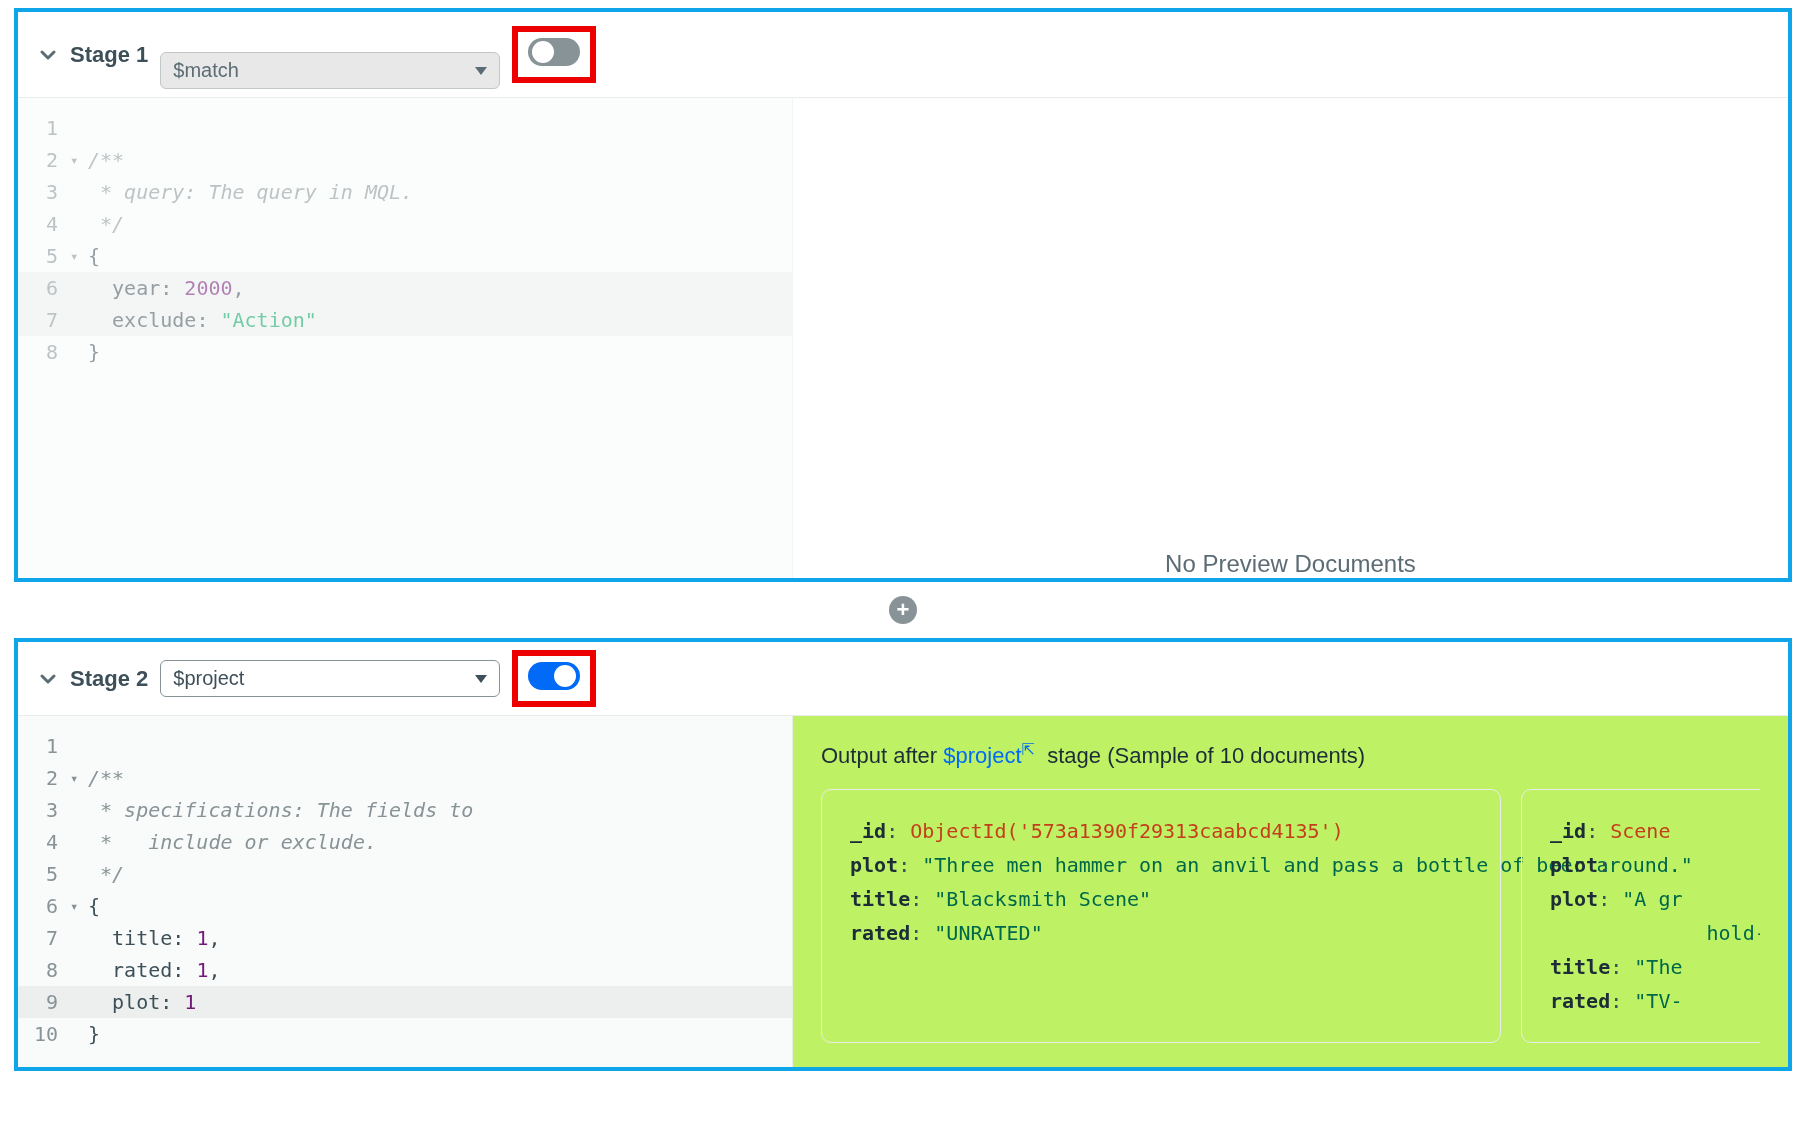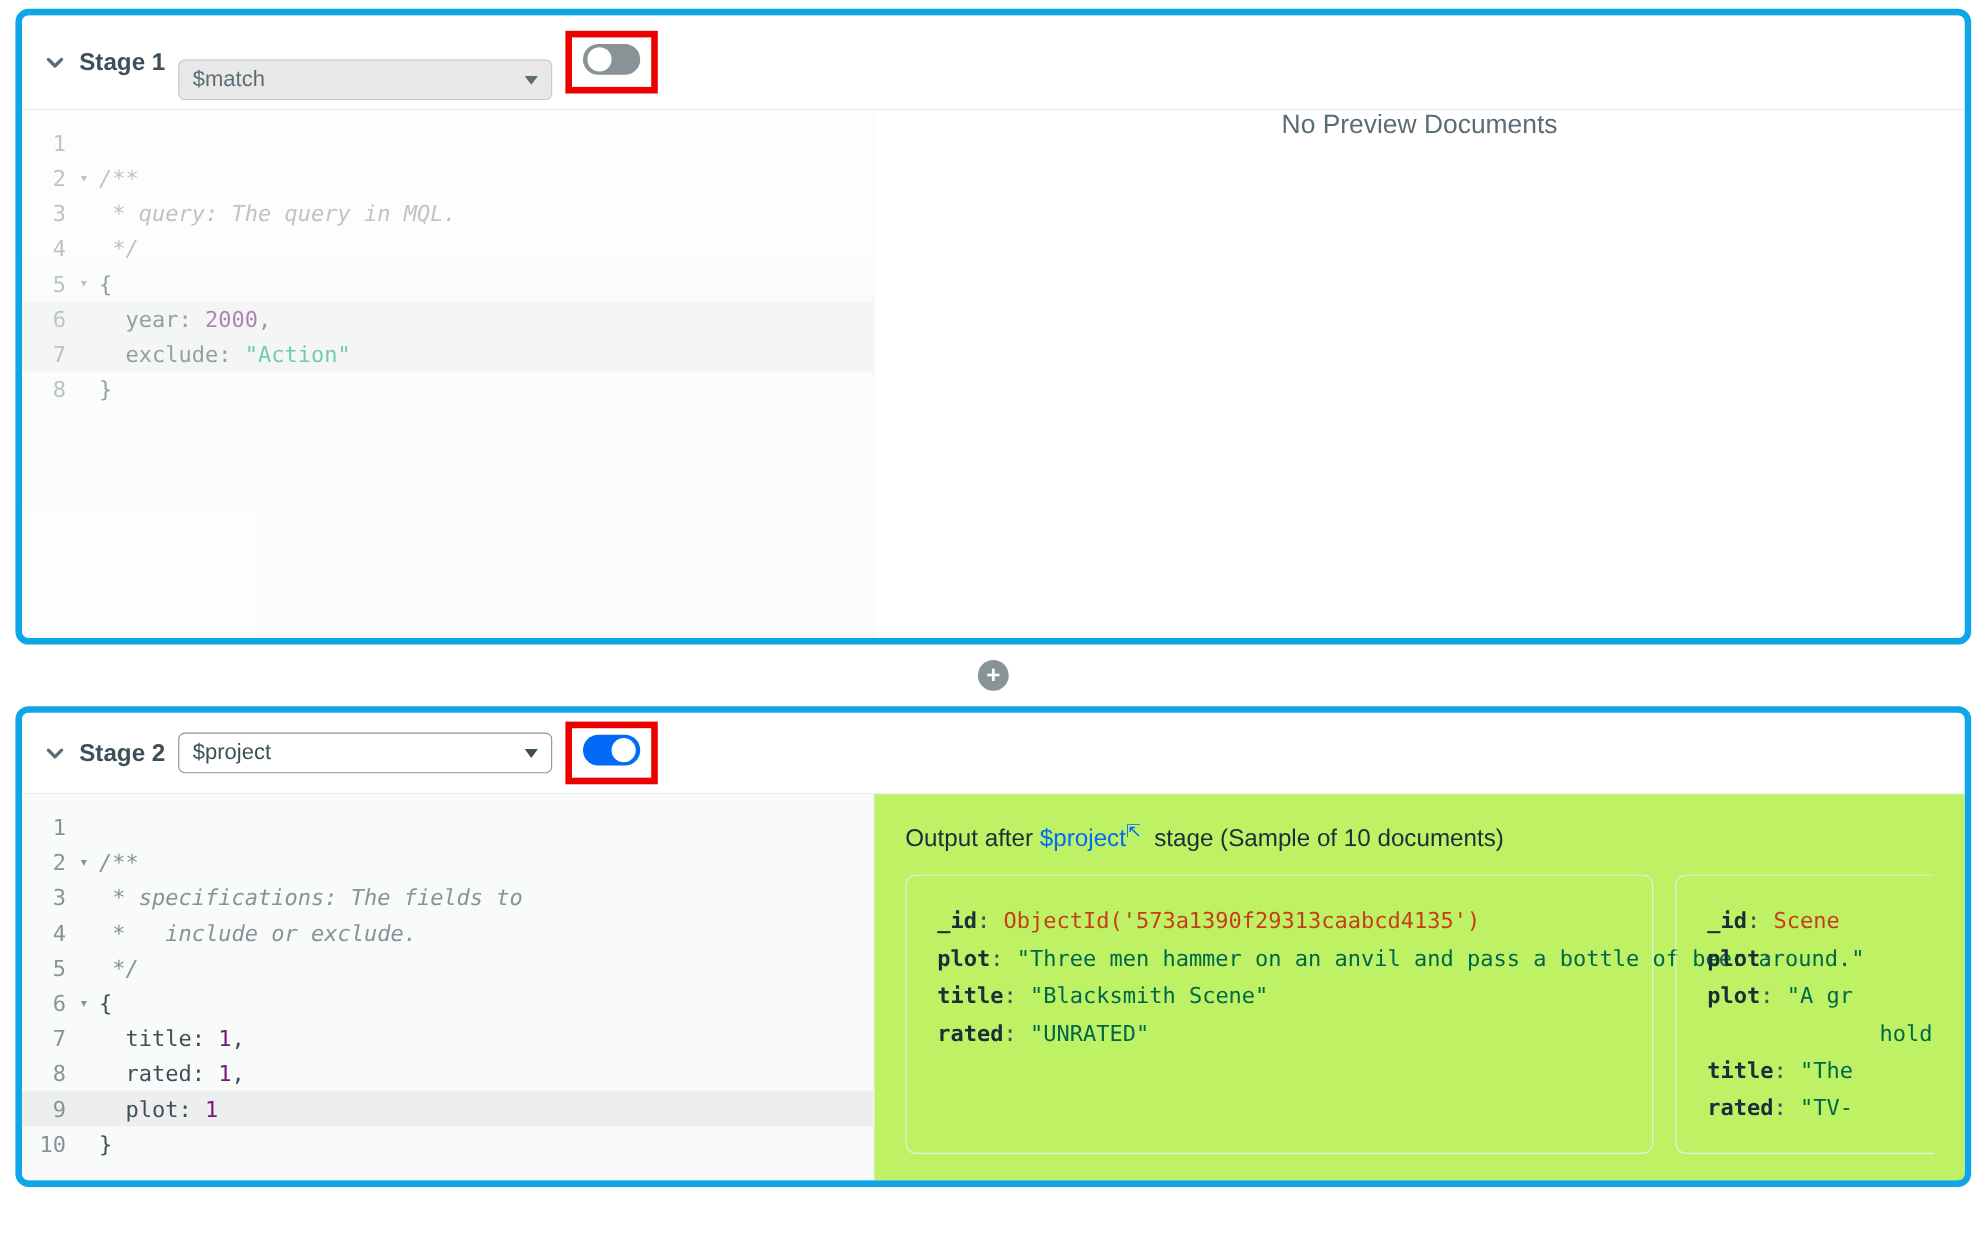--- a/index.html
+++ b/index.html
@@ -3,22 +3,22 @@
 <meta charset="utf-8">
 <style>
   * { box-sizing: border-box; margin: 0; padding: 0; }
   body {
     font-family: -apple-system, BlinkMacSystemFont, "Segoe UI", Helvetica, Arial, sans-serif;
     background: #ffffff;
     color: #3d4f58;
     font-size: 18px;
   }
   .stage {
-    border: 6px solid #0ea5e9;
-    border-radius: 12px;
+    border: 4px solid #0ea5e9;
+    border-radius: 0;
     margin: 8px 14px;
     overflow: hidden;
   }
   .stage-header {
     display: flex;
     align-items: center;
     padding: 8px 20px;
     border-bottom: 1px solid #e8edeb;
     gap: 12px;
     background: #fff;
@@ -125,21 +125,21 @@
   }
   .tok-comment { color: #889397; font-style: italic; }
   .tok-punc { color: #3d4f58; }
   .tok-key { color: #3d4f58; }
   .tok-num { color: #701a75; }
   .tok-str { color: #00a35c; }
   .preview-pane {
     flex: 1;
     background: #fff;
     display: flex;
-    align-items: flex-start;
+    align-items: flex-end;
     justify-content: center;
     min-height: 480px;
   }
   .no-preview {
     color: #5c6c75;
     font-size: 24px;
   }
   .add-between {
     display: flex;
     justify-content: center;

